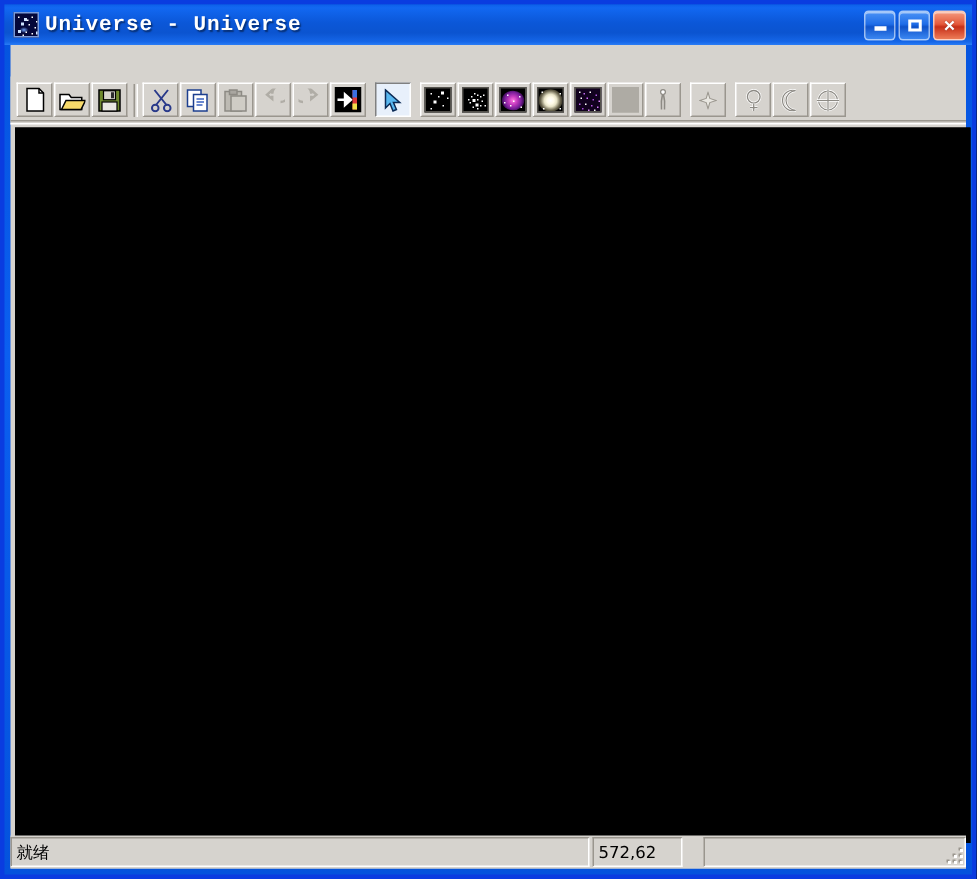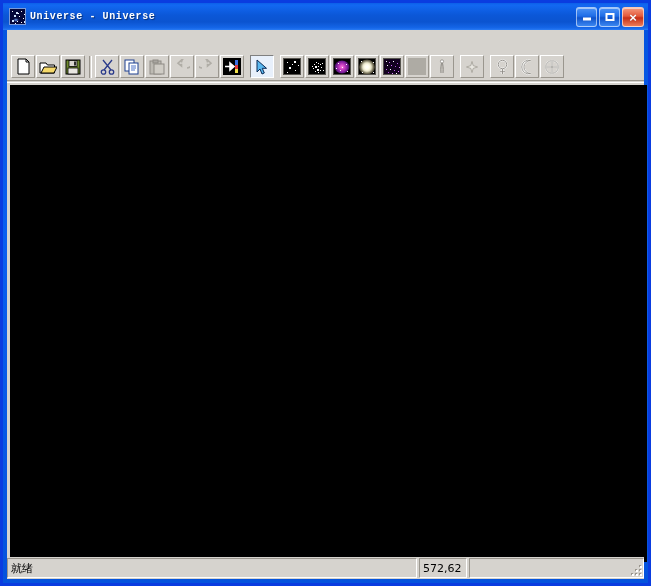--- a/index.html
+++ b/index.html
@@ -57,21 +57,21 @@
     position: absolute; width: 1px; height: 1px; background: #ffffff;
   }
   #app-icon .st.b { width: 2px; height: 2px; background: #cfe4ff; }
   #app-icon .neb {
     position: absolute; left: 3px; top: 9px; width: 6px; height: 4px;
     background: radial-gradient(ellipse at center, rgba(120,170,255,.95), rgba(40,70,180,0) 70%);
   }
   #title-text {
     color: #ffffff;
     font-family: "Liberation Mono", "DejaVu Sans Mono", monospace;
-    font-size: 10px;
+    font-size: 14px;
     font-weight: bold;
     letter-spacing: 0.6px;
     text-shadow: 1px 1px 1px rgba(0,0,0,.45);
     white-space: nowrap;
   }
   #win-buttons {
     margin-left: auto;
     display: flex;
     align-items: center;
     gap: 2px;
@@ -212,21 +212,21 @@
   .sb-pane {
     border: 1px solid;
     border-top-color:#9a968e; border-left-color:#9a968e;
     border-right-color:#ffffff; border-bottom-color:#ffffff;
     display: flex; align-items: center;
     font-size: 11px; color:#000;
     padding: 0 3px;
     font-family: "DejaVu Sans","Liberation Sans",sans-serif;
   }
   #sb-main { flex: 1 1 auto; margin: 1px 2px 1px 0; }
-  #sb-coords { width: 48px; margin: 1px 2px 1px 0; }
+  #sb-coords { width: 60px; margin: 1px 14px 1px 0; }
   #sb-extra  { width: 175px; margin: 1px 0 1px 0; position: relative; }
   #grip {
     position:absolute; right:1px; bottom:1px; width:14px; height:14px;
   }
   #grip span{ position:absolute; width:2px; height:2px; background:#ffffff; }
   #grip span.d{ background:#9a968e; }
 </style>
 </head>
 <body>
 

